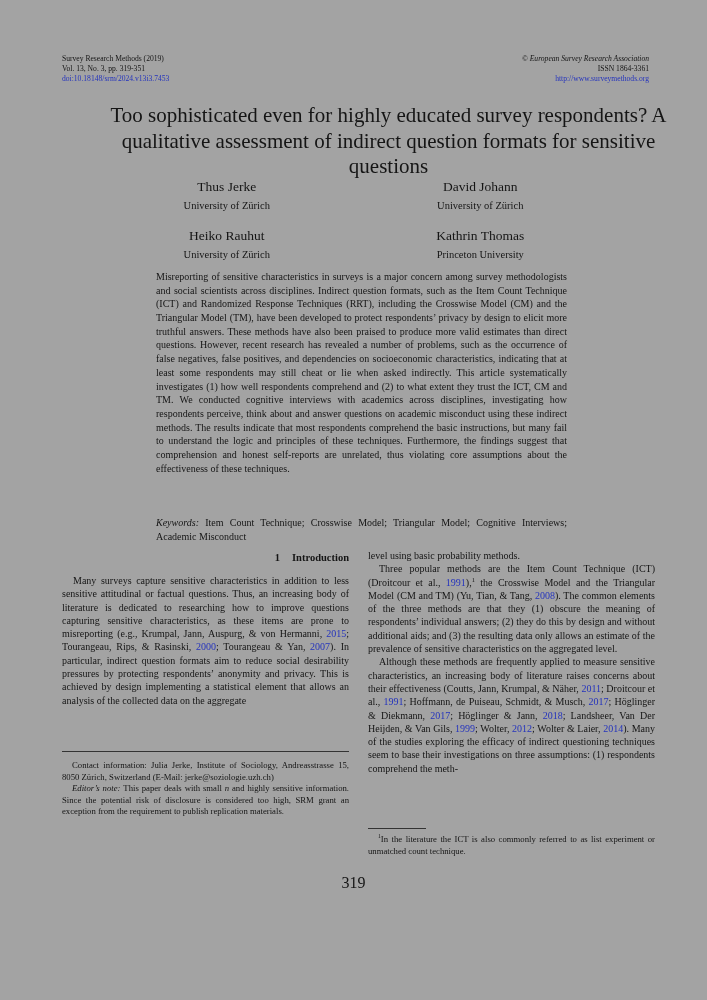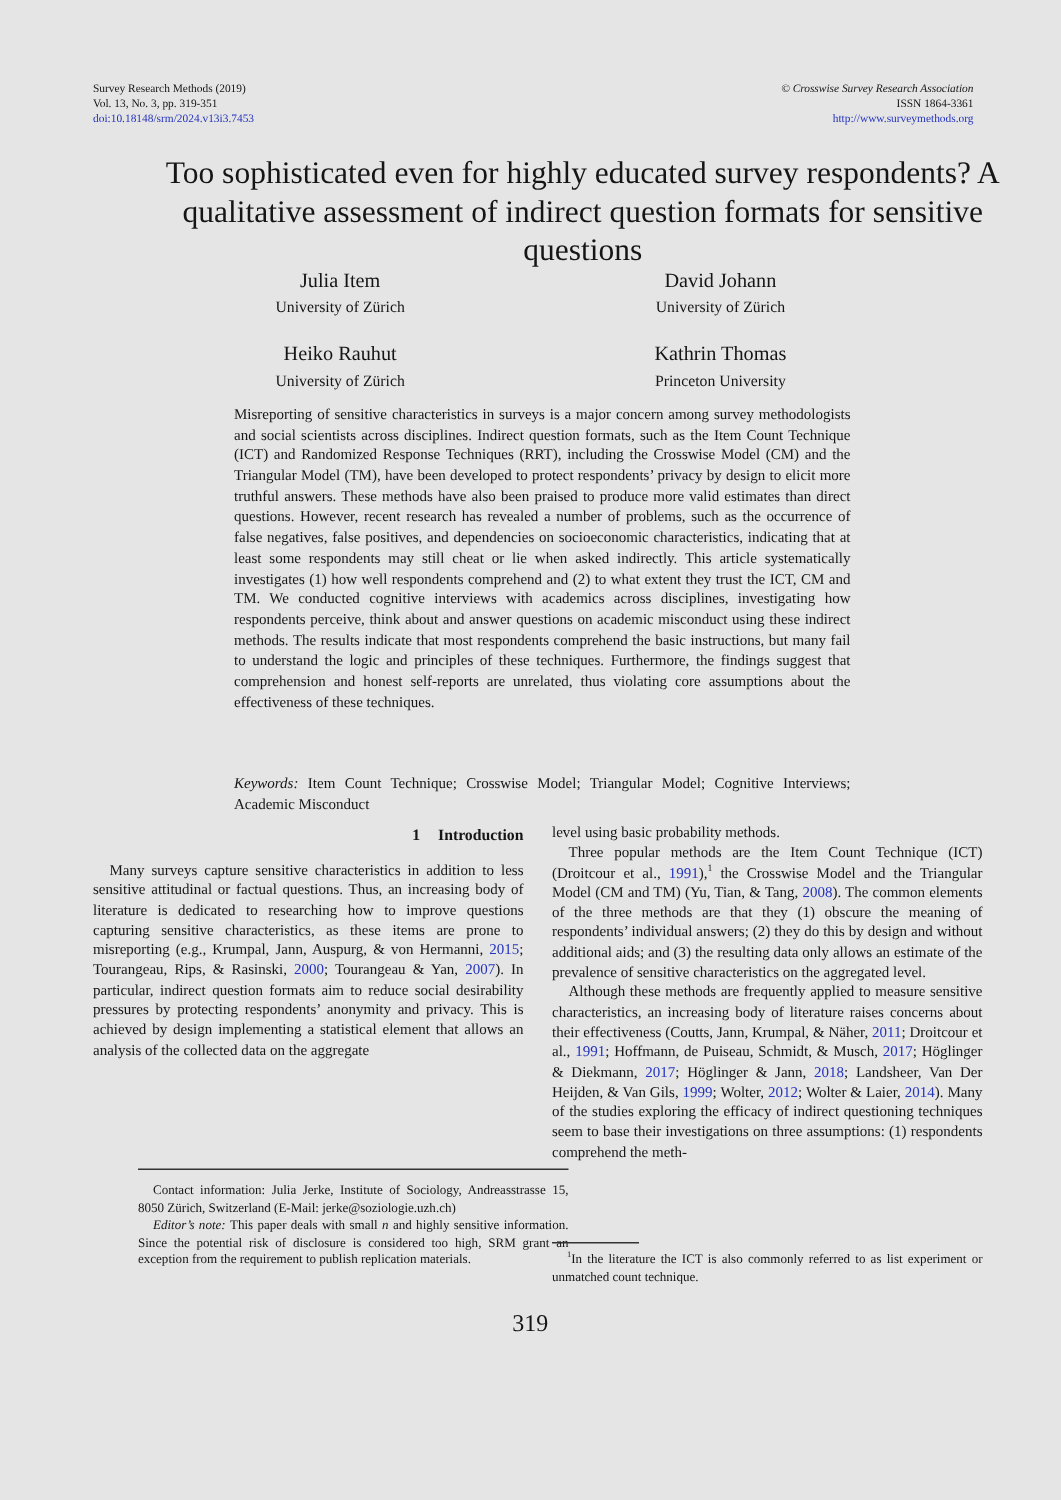--- a/index.html
+++ b/index.html
@@ -4,21 +4,21 @@
 <style>
   * { margin:0; padding:0; box-sizing:border-box; }
   html,body { background:#ffffff; }
   body {
     width:707px; height:1000px;
     font-family:"Liberation Serif", "DejaVu Serif", serif;
     color:#151515;
     position:relative;
     overflow:hidden;
   }
-  .page { position:absolute; inset:0; background:#e5e5e5; }
+  .page { position:absolute; inset:0; background:#a3a3a3; }
 
   
   .header { position:absolute; top:54px; left:62px; width:587px;
     display:flex; justify-content:space-between;
     font-size:7.6px; line-height:1.32; }
   .header .right { text-align:right; }
   .link { color:#2433bd; }
   .italic { font-style:italic; }
 
   
@@ -43,52 +43,52 @@
     display:flex; gap:19px; }
   .col { width:287px; font-size:10px; line-height:1.33; text-align:justify; }
   .section-heading { text-align:right; font-weight:bold; font-size:10.5px;
     margin-bottom:9px; margin-top:2px; }
   .section-heading .sec-num { margin-right:12px; }
   p.indent { text-indent:11px; }
   sup { font-size:65%; vertical-align:super; line-height:0; }
 
   
   .footnote { position:absolute; font-size:8.7px; line-height:1.33; text-align:justify; }
-  .fn-left { top:779px; left:62px; width:287px;margin-left:30px; }
+  .fn-left { top:751px; left:62px; width:287px; }
   .fn-left .rule { border-top:0.8px solid #333; width:100%; margin-bottom:8px; }
   .fn-right { top:828px; left:368px; width:287px; }
   .fn-right .rule { border-top:0.8px solid #333; width:58px; margin-bottom:5px; }
   .footnote p.indent { text-indent:10px; }
 
   .page-number { position:absolute; top:874px; left:0; width:707px;
     text-align:center; font-size:16px; }
 </style>
 </head>
 <body>
 
 <div class="page">
 
   <div class="header">
     <div class="left">
       <div>Survey Research Methods (2019)</div>
       <div>Vol. 13, No. 3, pp. 319-351</div>
       <div class="link">doi:10.18148/srm/2024.v13i3.7453</div>
     </div>
     <div class="right">
-      <div class="italic">© Crosswise Survey Research Association</div>
+      <div class="italic">© European Survey Research Association</div>
       <div>ISSN 1864-3361</div>
       <div class="link">http://www.surveymethods.org</div>
     </div>
   </div>
 
   <h1 class="title">Too sophisticated even for highly educated survey respondents? A qualitative assessment of indirect question formats for sensitive questions</h1>
 
   <div class="authors">
     <div>
-      <div class="author-name">Julia Item</div>
+      <div class="author-name">Thus Jerke</div>
       <div class="author-aff">University of Zürich</div>
     </div>
     <div>
       <div class="author-name">David Johann</div>
       <div class="author-aff">University of Zürich</div>
     </div>
     <div>
       <div class="author-name">Heiko Rauhut</div>
       <div class="author-aff">University of Zürich</div>
     </div>

